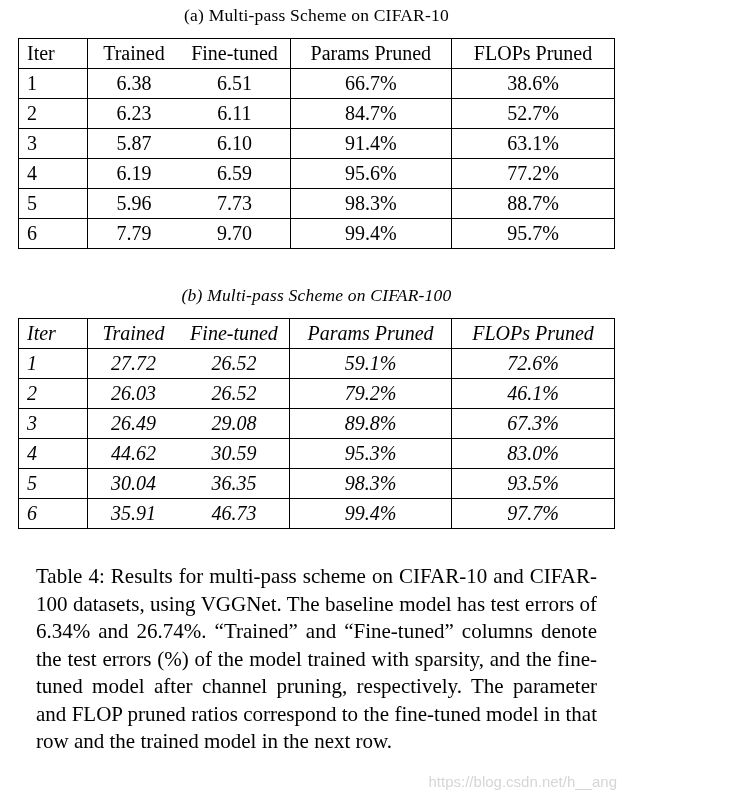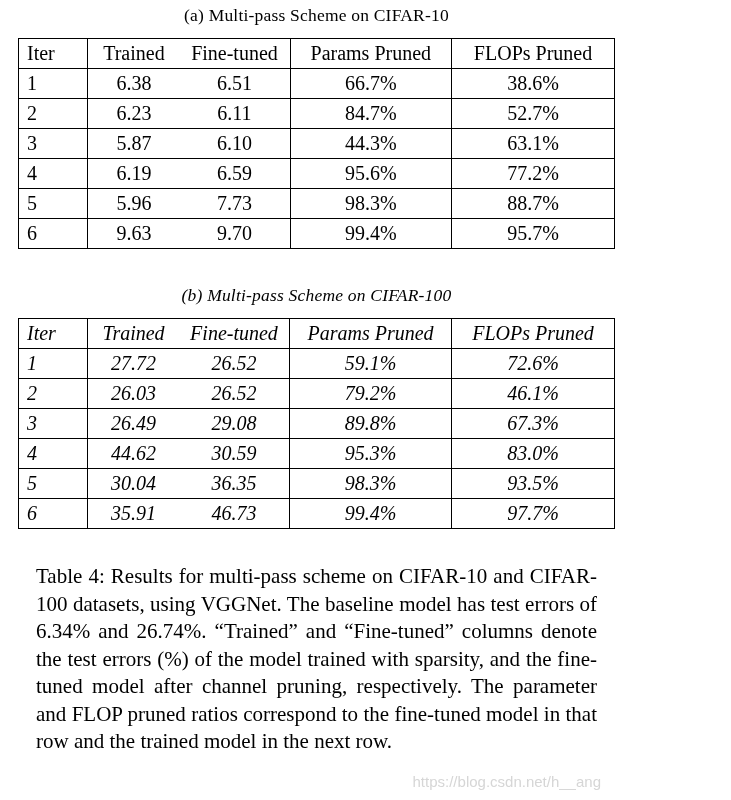--- a/index.html
+++ b/index.html
@@ -46,21 +46,21 @@
   table.results .col3 { width: 166px; }
   table.results .col4 { width: 168px; }
   .main-caption {
     margin: 18px;
     font-size: 21px;
     line-height: 27.5px;
     text-align: justify;
   }
   .watermark {
     position: absolute;
-    right: 32px;
+    right: 16px;
     bottom: 10px;
     font-family: "Liberation Sans", "DejaVu Sans", sans-serif;
     font-size: 15px;
     color: #d6d6d6;
     white-space: nowrap;
   }
 </style>
 </head>
 <body>
 
@@ -90,40 +90,40 @@
             <td class="col0">2</td>
             <td class="col1">6.23</td>
             <td class="col2">6.11</td>
             <td class="col3">84.7%</td>
             <td class="col4">52.7%</td>
           </tr>
           <tr>
             <td class="col0">3</td>
             <td class="col1">5.87</td>
             <td class="col2">6.10</td>
-            <td class="col3">44.3%</td>
+            <td class="col3">91.4%</td>
             <td class="col4">63.1%</td>
           </tr>
           <tr>
             <td class="col0">4</td>
             <td class="col1">6.19</td>
             <td class="col2">6.59</td>
             <td class="col3">95.6%</td>
             <td class="col4">77.2%</td>
           </tr>
           <tr>
             <td class="col0">5</td>
             <td class="col1">5.96</td>
             <td class="col2">7.73</td>
             <td class="col3">98.3%</td>
             <td class="col4">88.7%</td>
           </tr>
           <tr>
             <td class="col0">6</td>
-            <td class="col1">9.63</td>
+            <td class="col1">7.79</td>
             <td class="col2">9.70</td>
             <td class="col3">99.4%</td>
             <td class="col4">95.7%</td>
           </tr>
         </tbody>
       </table>
   </figure>
 
   <figure class="fig-b">
     <div class="subcaption">(b) Multi-pass Scheme on CIFAR-100</div>

